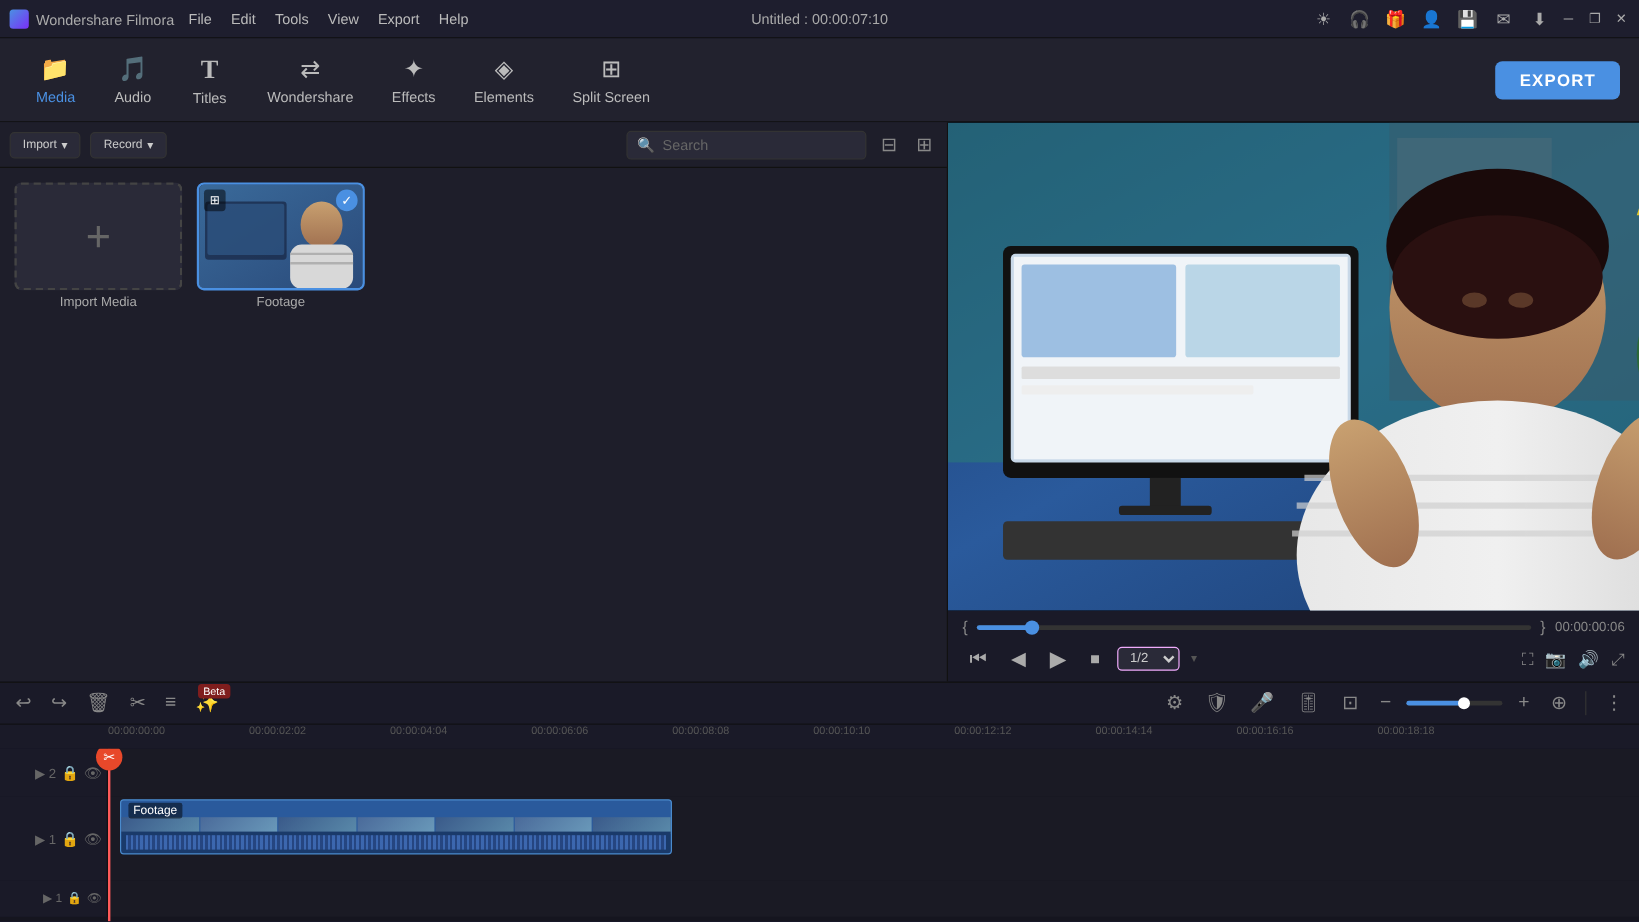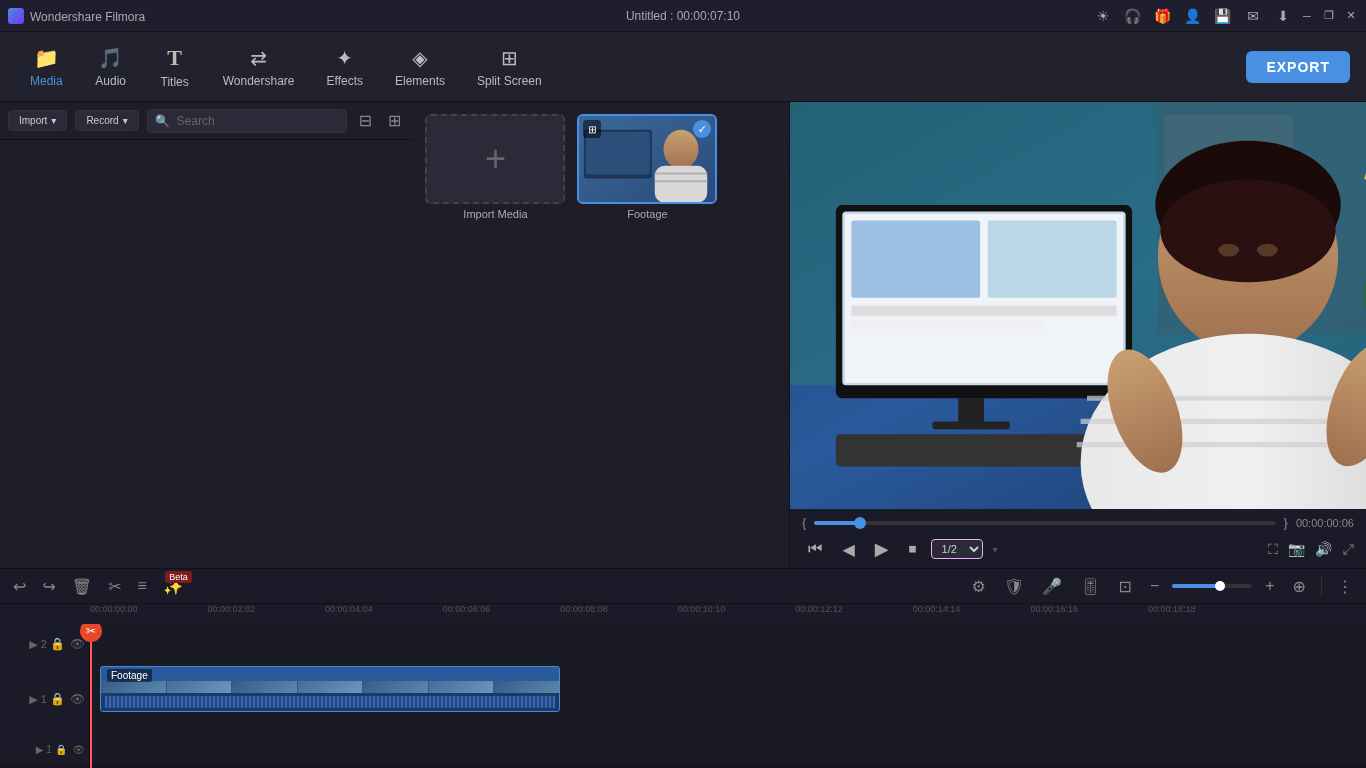--- a/index.html
+++ b/index.html
@@ -123,20 +123,21 @@
     #main-area {
       display: flex;
       height: calc(768px - 32px - 70px - 200px);
     }
 
     
     #left-panel {
       width: 790px;
       background: #1e1e2a;
       display: flex;
+      flex-direction: column;
       border-right: 1px solid #111;
     }
     #panel-subbar {
       display: flex;
       align-items: center;
       height: 38px;
       padding: 0 8px;
       gap: 8px;
       border-bottom: 1px solid #111;
       background: #1e1e2a;
@@ -546,20 +547,28 @@
       white-space: nowrap;
     }
   </style>
 </head>
 <body>
 
 <div id="title-bar">
   <div id="app-logo">
     <span class="logo-icon"></span>
     <span>Wondershare Filmora</span>
+  </div>
+  <div id="title-bar-menus">
+    <span>File</span>
+    <span>Edit</span>
+    <span>Tools</span>
+    <span>View</span>
+    <span>Export</span>
+    <span>Help</span>
   </div>
   <div id="title-center">Untitled : 00:00:07:10</div>
   <div id="title-bar-actions">
     <div class="tb-icon">☀</div>
     <div class="tb-icon">🎧</div>
     <div class="tb-icon">🎁</div>
     <div class="tb-icon">👤</div>
     <div class="tb-icon">💾</div>
     <div class="tb-icon">✉</div>
     <div class="tb-icon">⬇</div>

